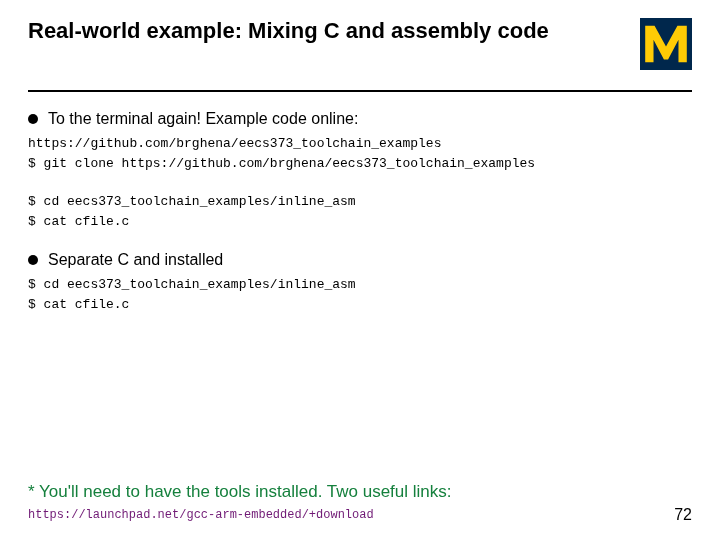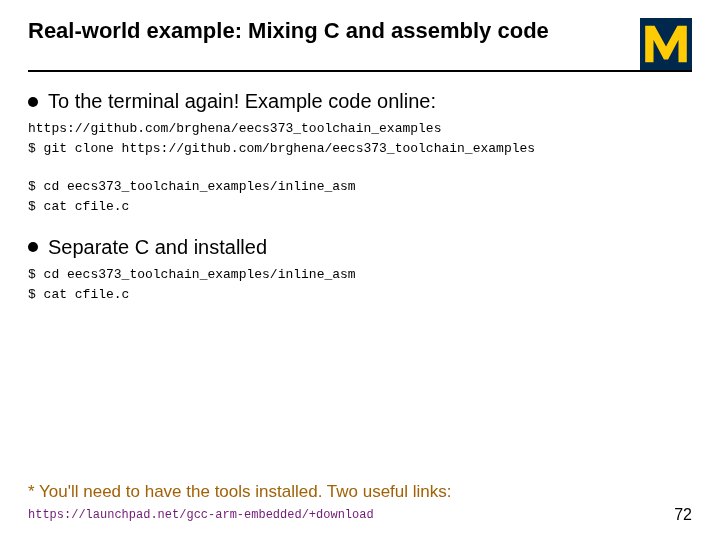--- a/index.html
+++ b/index.html
@@ -23,21 +23,21 @@
       background: #ffffff;
       padding: 18px 28px 18px 28px;
       position: relative;
     }
 
     .title-bar {
       display: flex;
       align-items: flex-start;
       justify-content: space-between;
       border-bottom: 2px solid #000;
-      padding-bottom: 0;
+      padding-bottom: 20px;
       margin-bottom: 18px;
     }
 
     .title-text {
       font-size: 22px;
       font-weight: bold;
       color: #000;
       line-height: 1.2;
     }
 
@@ -50,21 +50,21 @@
 
     
 
     .section {
       margin-bottom: 18px;
     }
 
     .bullet-heading {
       display: flex;
       align-items: center;
-      font-size: 20px;
+      font-size: 16px;
       color: #000;
       margin-bottom: 6px;
       margin-top: 16px;
     }
 
     .bullet-dot {
       display: inline-block;
       width: 10px;
       height: 10px;
       border-radius: 50%;
@@ -82,21 +82,21 @@
 
     .footer-section {
       position: absolute;
       bottom: 16px;
       left: 28px;
       right: 28px;
     }
 
     .footer-note {
       font-size: 17px;
-      color: #a16207;
+      color: #15803d;
       margin-bottom: 4px;
     }
 
     .footer-links {
       font-family: 'Courier New', Courier, monospace;
       font-size: 12px;
       color: #701a75;
       line-height: 1.5;
     }
 

